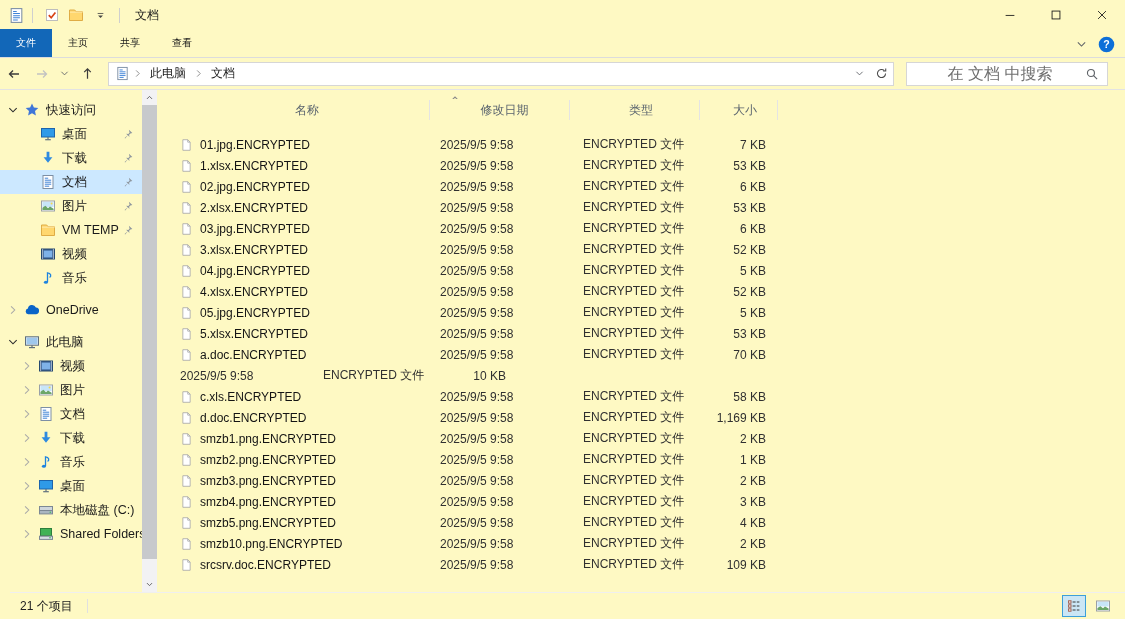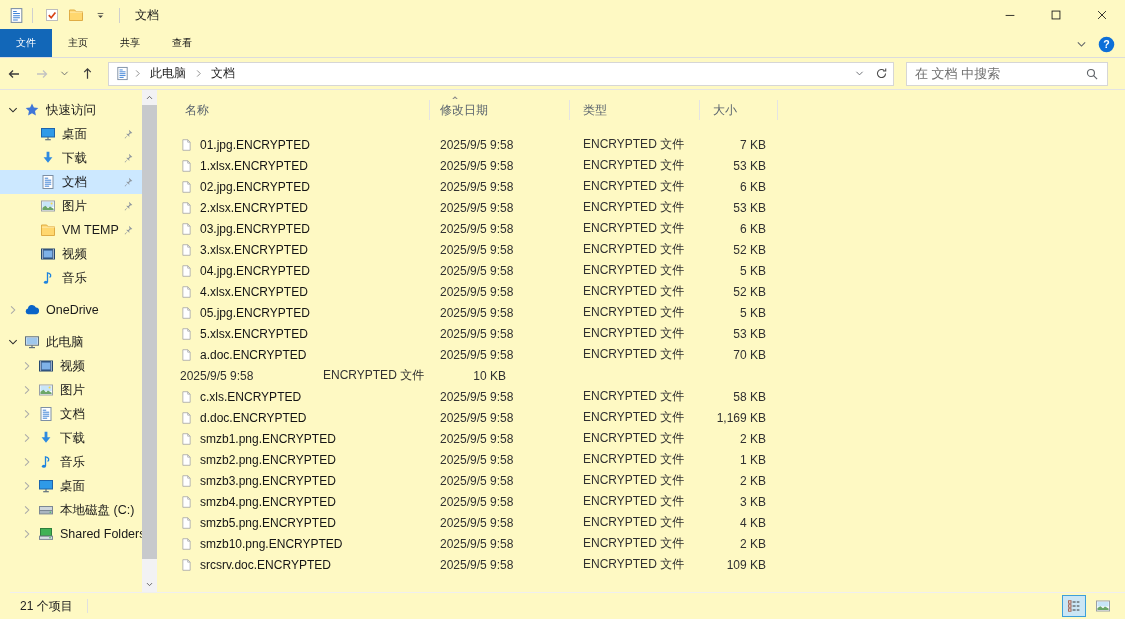--- a/index.html
+++ b/index.html
@@ -43,22 +43,22 @@
     display:flex; align-items:center; padding-left:6px; background:#fff; }
   .addr-icon { width:15px; height:15px; flex:none; }
   .crumb-sep { width:11px; height:11px; margin:0 2px; flex:none; }
   .crumb { font-size:12px; padding:0 5px; white-space:nowrap; }
   .addr-right { margin-left:auto; display:flex; height:100%; }
   .addr-right .nav-btn { height:100%; }
   .addr-drop { width:20px; } .addr-drop .i { width:11px; height:11px; }
   .addr-refresh { width:24px; } .addr-refresh .i { width:13px; height:13px; }
   .searchbox { margin-left:12px; width:202px; height:24px; border:1px solid #d6d6d6;
     display:flex; align-items:center; background:#fff; }
-  .searchbox input { flex:1; border:none; outline:none; font-size:13px; padding-left:8px;
-    font-family:inherit; color:#333; min-width:0; background:transparent; }
+  .searchbox input { flex:1; border:none; outline:none; font-size:16px; padding-left:8px;
+    font-family:inherit; color:#333; min-width:0; background:transparent;text-align:center; }
   .searchbox input::placeholder { color:#6f6f6f; opacity:1; }
   .search-ic { width:14px; height:14px; margin-right:8px; flex:none; }
 
   
   .main { position:absolute; top:90px; left:0; right:0; bottom:27px; display:flex; }
 
   
   .sidebar { width:142px; flex:none; padding-top:8px; overflow:hidden; }
   .srow { display:flex; align-items:center; height:24px; font-size:12.5px; }
   .srow.gap { margin-top:8px; }
@@ -76,21 +76,21 @@
     align-items:center; justify-content:center; }
   .ss-arrow .i { width:9px; height:9px; }
   .ss-up { top:0; } .ss-down { bottom:0; }
   .ss-thumb { position:absolute; left:0; right:0; top:15px; bottom:33px; background:#c7c9cc; }
 
   
   .filearea { flex:1; position:relative; padding:5px 0 0 13px; overflow:hidden; }
   .sortcaret { position:absolute; top:-1px; left:290px; width:16px; height:10px; overflow:hidden; }
   .sortcaret svg { width:16px; height:16px; }
   .hdr { display:flex; height:25px; align-items:center; font-size:12px; color:#5a646e; margin-top:2px; }
-  .hcell { height:20px; line-height:20px; border-right:1px solid #e4e4e4; }
+  .hcell { height:20px; line-height:20px; border-right:1px solid #e4e4e4;text-align:center; }
   .h-name { width:260px; padding-left:15px; }
   .h-date { width:140px; padding-left:10px; }
   .h-type { width:130px; padding-left:13px; }
   .h-size { width:78px;  padding-left:13px; }
   .rows { margin-top:12px; }
   .frow { display:flex; align-items:center; height:21px; font-size:12px; }
   .c-name { width:260px; padding-left:10px; display:flex; align-items:center; gap:7px; color:#141414; }
   .ficon { width:13px; height:16px; flex:none; }
   .fname { white-space:nowrap; }
   .c-date { width:140px; padding-left:10px; color:#303030; white-space:nowrap; }

